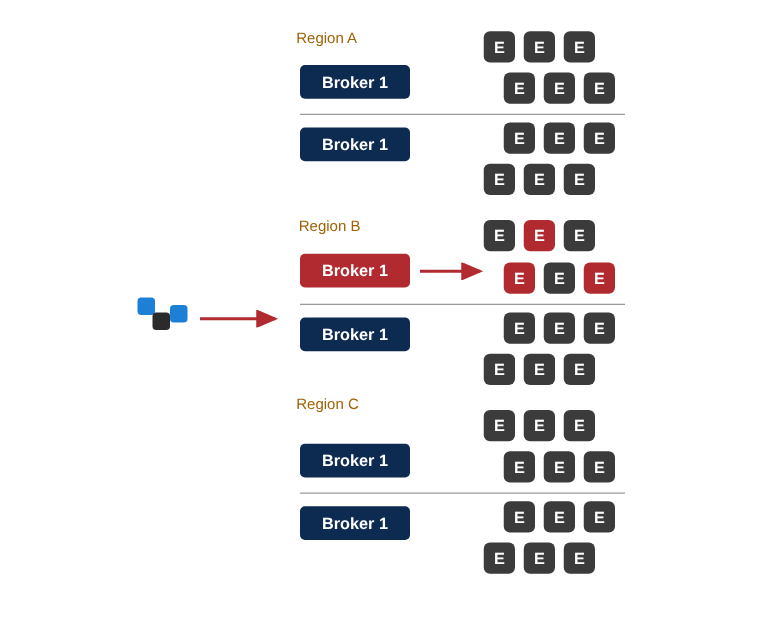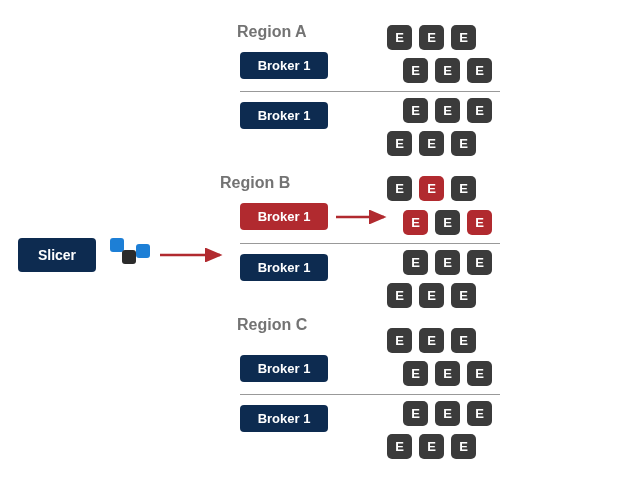--- a/index.html
+++ b/index.html
@@ -3,34 +3,31 @@
 <meta charset="utf-8">
 <style>
 html,body{margin:0;padding:0;width:618px;height:502px;background:#fff;font-family:Helvetica,Arial,sans-serif;}
 .canvas{position:relative;width:618px;height:502px;}
 .box{position:absolute;display:flex;align-items:center;justify-content:center;color:#fff;font-weight:600;font-size:14px;border-radius:4px;}
 .slicer{width:78px;height:34px;background:#0d2b50;}
 .broker{width:88px;height:27px;background:#0d2b50;font-size:13px;align-items:center;}
 .broker.red{background:#b12a2f;}
 .ex{width:25px;height:25px;background:#3b3b3b;border-radius:5px;font-size:13px;}
 .ex.red{background:#b12a2f;}
-.region-label{position:absolute;font-weight:700;font-size:16px;color:#737373;}
+.region-label{position:absolute;font-weight:400;font-size:12px;color:#a16207;}
 .divider{position:absolute;border-top:1px solid #999;}
 .sq{position:absolute;width:14px;height:14px;border-radius:3px;}
 .sq.blue{background:#1d7fd6;}
 .sq.dark{background:#2b2b2b;}
 svg.arrow{position:absolute;}
 </style>
 </head>
 <body>
 <div class="canvas">
 
-<div class="box slicer" style="left:18px;top:238px">
-  <span>Slicer</span>
-</div>
 <div class="sq blue" style="left:110px;top:238px"></div>
 <div class="sq dark" style="left:122px;top:250px"></div>
 <div class="sq blue" style="left:136px;top:244px"></div>
 
 <svg class="arrow" style="left:160px;top:248px" width="72" height="14">
   <defs>
         <marker id="ah1" markerWidth="8" markerHeight="8" refX="6" refY="3" orient="auto">
           <path d="M0,0 L7,3 L0,6 Z" fill="#b12a2f"></path>
         </marker>
       </defs>
@@ -76,21 +73,21 @@
 <div class="box ex" style="left:387px;top:131px">
       <span>E</span>
     </div>
 <div class="box ex" style="left:419px;top:131px">
       <span>E</span>
     </div>
 <div class="box ex" style="left:451px;top:131px">
       <span>E</span>
     </div>
 
-<div class="region-label" style="left:220px;top:174px">Region B</div>
+<div class="region-label" style="left:239px;top:174px">Region B</div>
 <div class="box broker red" style="left:240px;top:203px">
       <span>Broker 1</span>
     </div>
 <div class="divider" style="left:240px;top:243px;width:260px"></div>
 <div class="box broker" style="left:240px;top:254px">
       <span>Broker 1</span>
     </div>
 
 <svg class="arrow" style="left:336px;top:210px" width="60" height="14">
   <defs>

